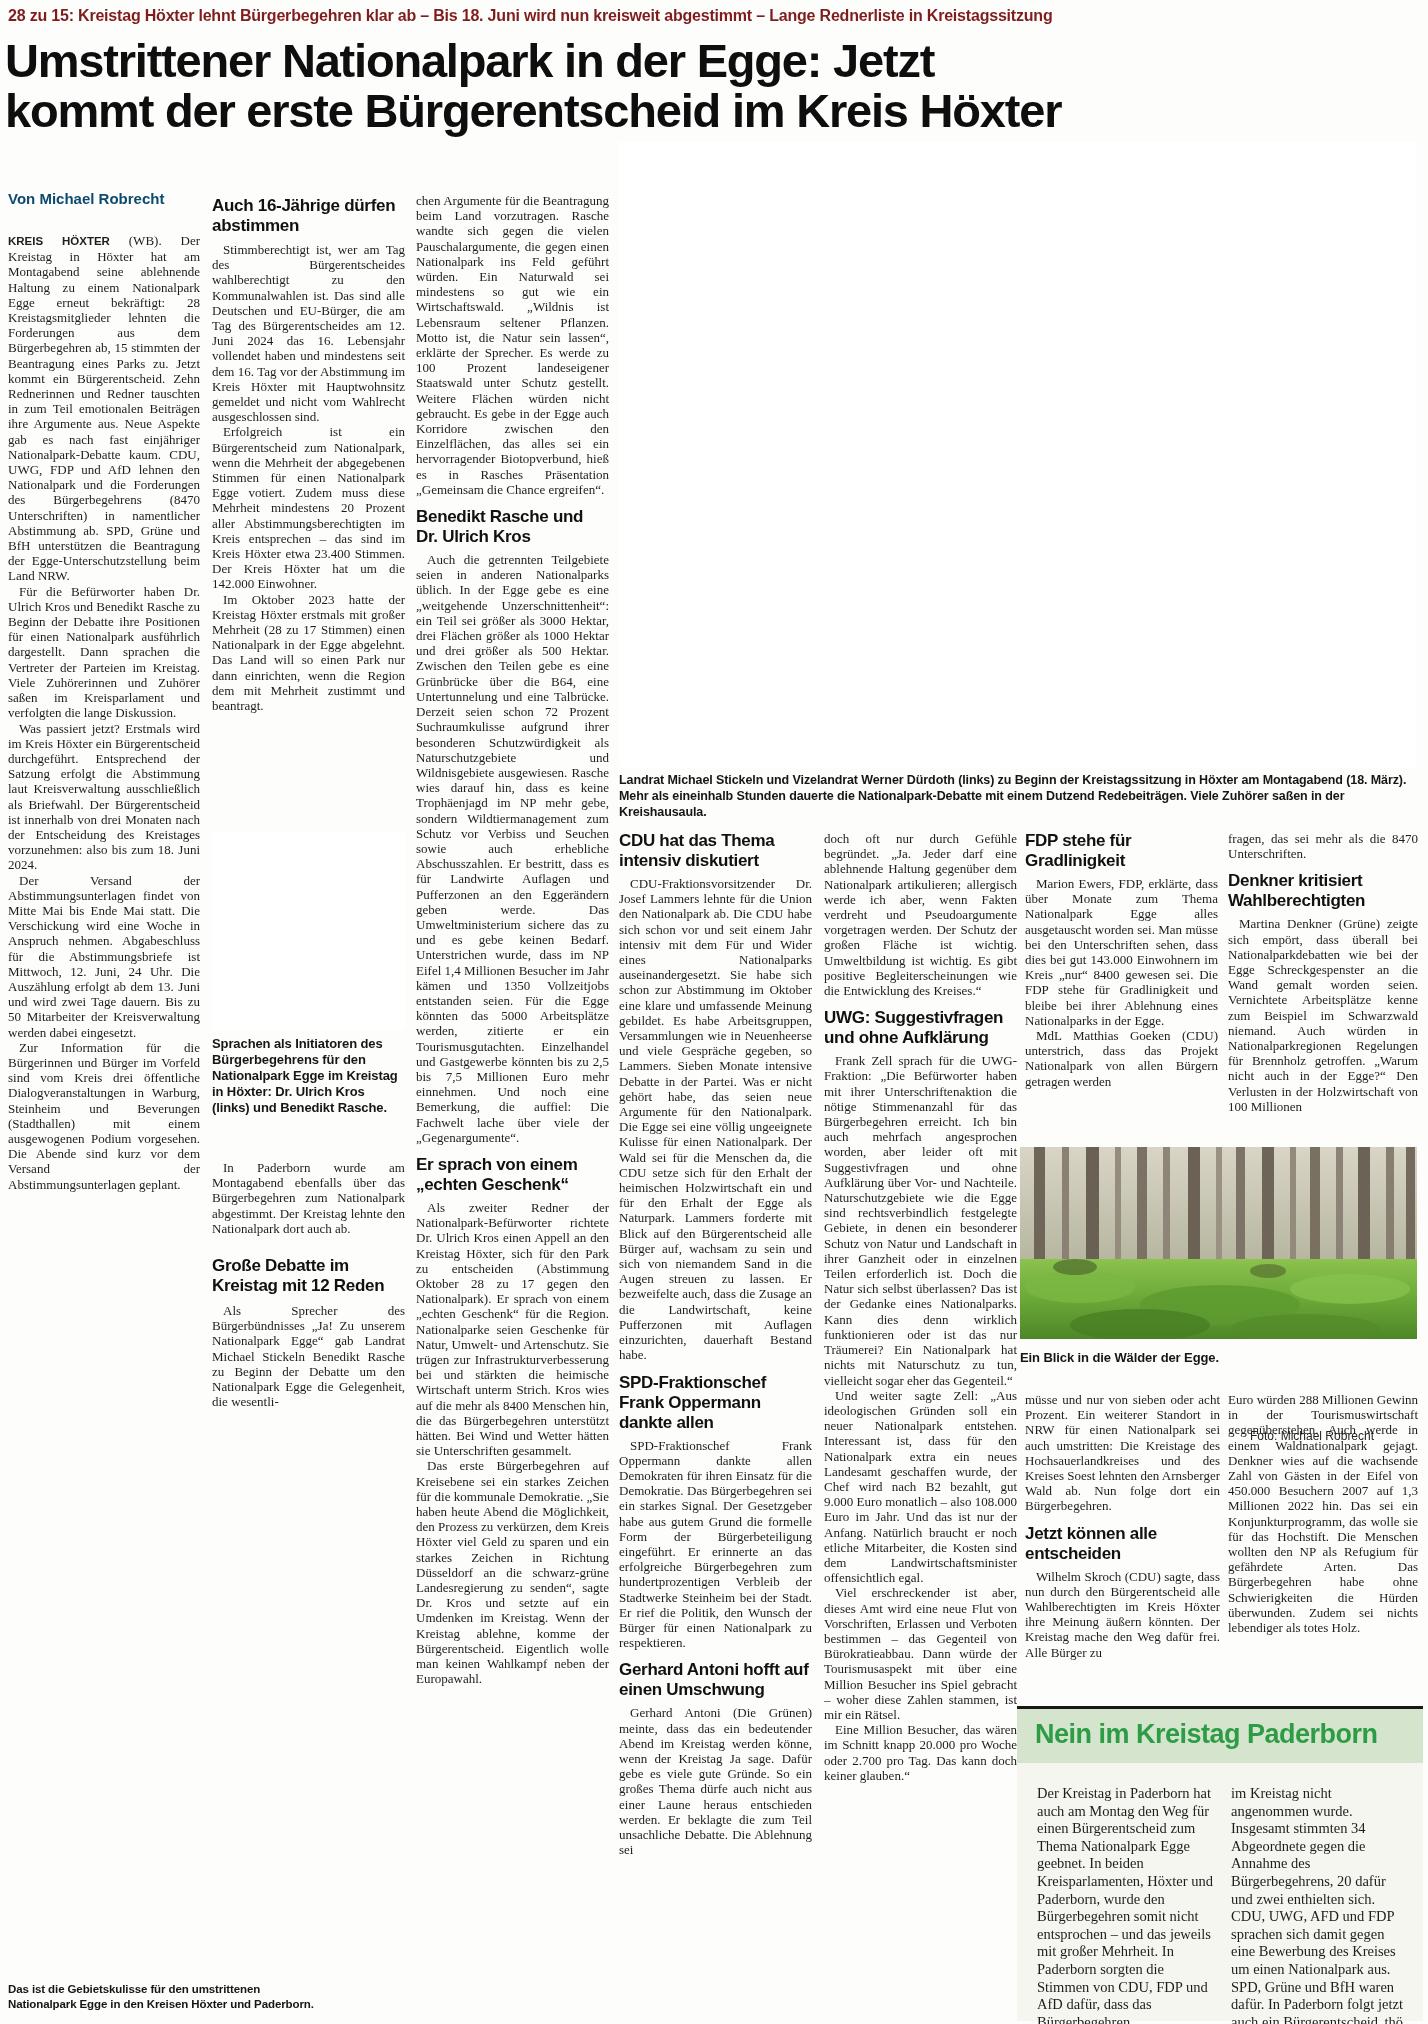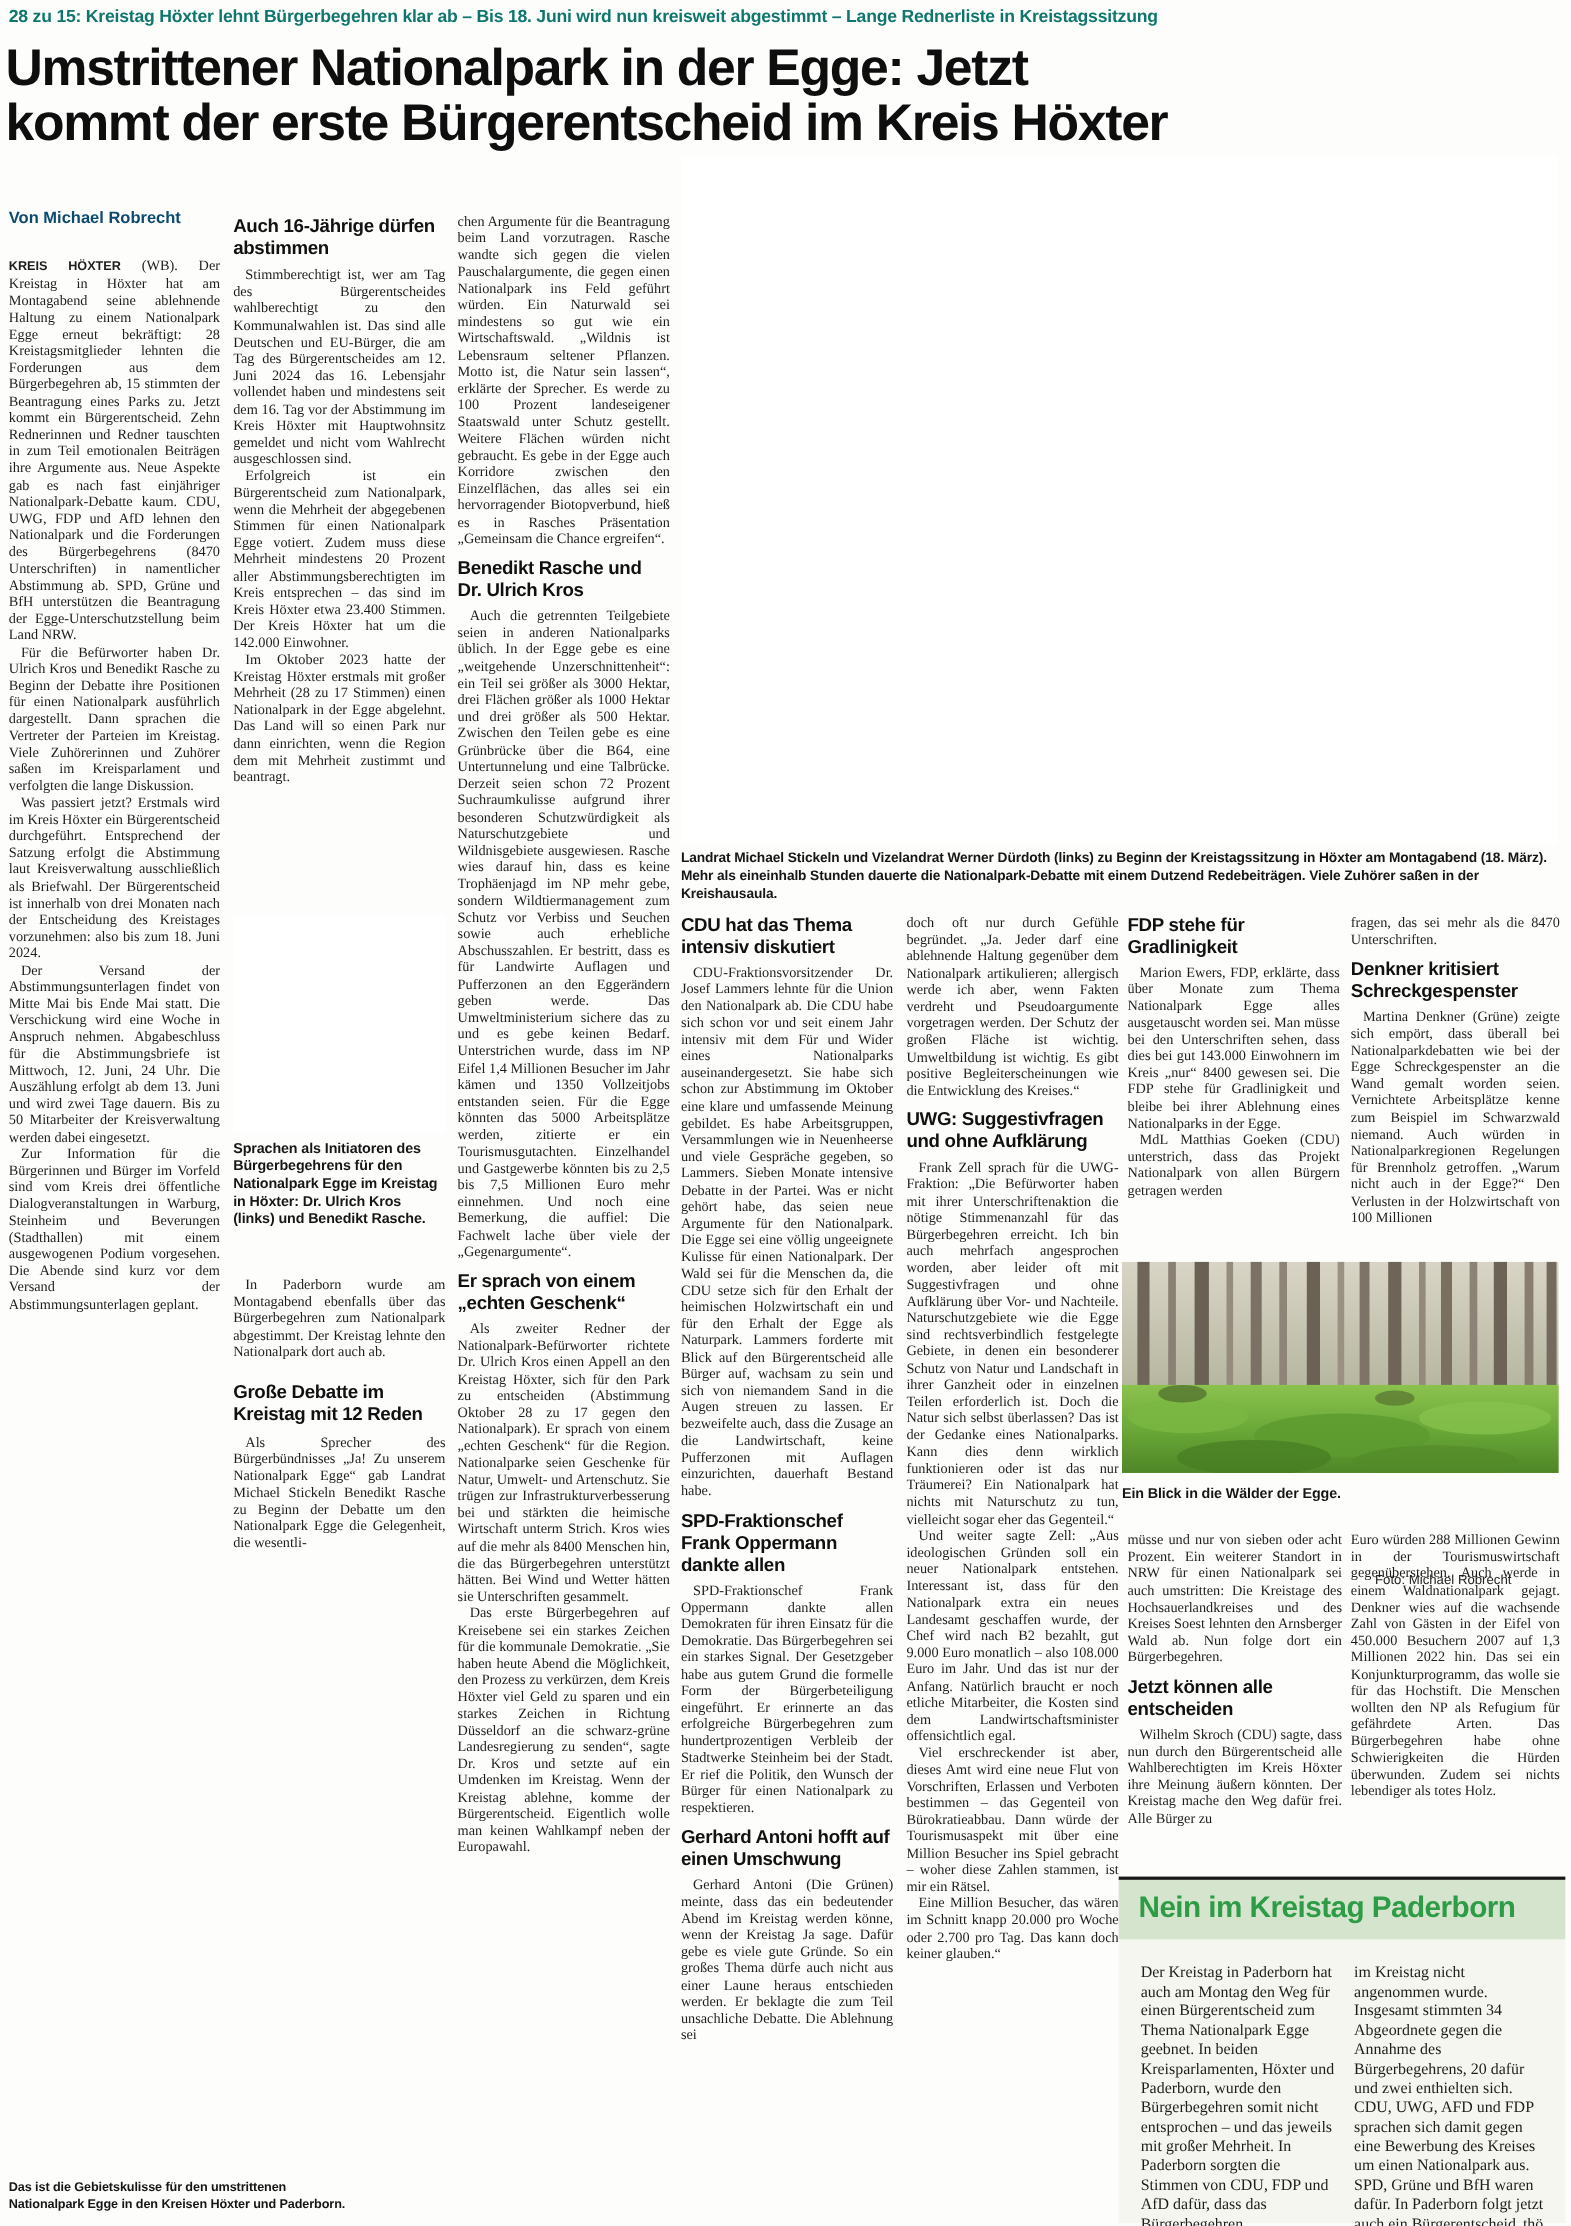--- a/index.html
+++ b/index.html
@@ -1,21 +1,21 @@
 <!DOCTYPE html>
 <html lang="de"><head>
 <meta charset="utf-8">
 <style>
   html,body{margin:0;padding:0;background:#ffffff;}
   #page{position:relative;width:1428px;height:2024px;background:#fdfdfc;overflow:hidden;
         font-family:"Liberation Serif",serif;color:#1e1d1b;}
   .abs{position:absolute;}
   
   .kicker{font-family:"Liberation Sans",sans-serif;font-weight:700;font-size:16px;
-          letter-spacing:-0.2px;white-space:nowrap;color:#0f766e;}
+          letter-spacing:-0.2px;white-space:nowrap;color:#7f1d1d;}
   .headline{font-family:"Liberation Sans",sans-serif;font-weight:700;font-size:47px;
             line-height:50px;letter-spacing:-1.2px;color:#0e0e0e;}
   .byline{font-family:"Liberation Sans",sans-serif;font-weight:700;font-size:15px;color:#0c4a6e;}
   
   .body{font-size:13px;line-height:15.2px;text-align:justify;hyphens:auto;overflow:hidden;}
   .body p{margin:0;}
   .body p + p{text-indent:11px;}
   .leadin{font-family:"Liberation Sans",sans-serif;font-weight:700;font-size:11.5px;margin-top:35px;}
   .sub{font-family:"Liberation Sans",sans-serif;font-weight:700;font-size:17px;line-height:20px;
        letter-spacing:-0.3px;text-align:left;text-indent:0;margin:10px 0 5px 0;color:#111;}
@@ -105,21 +105,21 @@
   </div>
 
   <div class="abs body" style="left:1025px;top:831px;width:193px;height:312px;">
     <div class="sub first">FDP stehe für Gradlinigkeit</div>
     <p style="text-indent:11px;">Marion Ewers, FDP, erklärte, dass über Monate zum Thema Nationalpark Egge alles ausgetauscht worden sei. Man müsse bei den Unterschriften sehen, dass dies bei gut 143.000 Einwohnern im Kreis „nur“ 8400 gewesen sei. Die FDP stehe für Gradlinigkeit und bleibe bei ihrer Ablehnung eines Nationalparks in der Egge.</p>
     <p>MdL Matthias Goeken (CDU) unterstrich, dass das Projekt Nationalpark von allen Bürgern getragen werden</p>
   </div>
 
   <div class="abs body" style="left:1228px;top:831px;width:190px;height:312px;">
     <p>fragen, das sei mehr als die 8470 Unterschriften.</p>
-    <div class="sub">Denkner kritisiert Schreckgespenster</div>
+    <div class="sub">Denkner kritisiert Wahlberechtigten</div>
     <p style="text-indent:11px;">Martina Denkner (Grüne) zeigte sich empört, dass überall bei Nationalparkdebatten wie bei der Egge Schreckgespenster an die Wand gemalt worden seien. Vernichtete Arbeitsplätze kenne zum Beispiel im Schwarzwald niemand. Auch würden in Nationalparkregionen Regelungen für Brennholz getroffen. „Warum nicht auch in der Egge?“ Den Verlusten in der Holzwirtschaft von 100 Millionen</p>
   </div>
 
   <div class="abs" style="left:1020px;top:1147px;width:397px;height:192px;">
     <svg class="photo-svg" width="397" height="192" viewBox="0 0 397 192" xmlns="http://www.w3.org/2000/svg">
       <defs>
         <linearGradient id="sky" x1="0" y1="0" x2="0" y2="1">
           <stop offset="0" stop-color="#d9d5c6"></stop>
             <stop offset="0.6" stop-color="#b6b6a0"></stop>
             <stop offset="1" stop-color="#9aa583"></stop>

